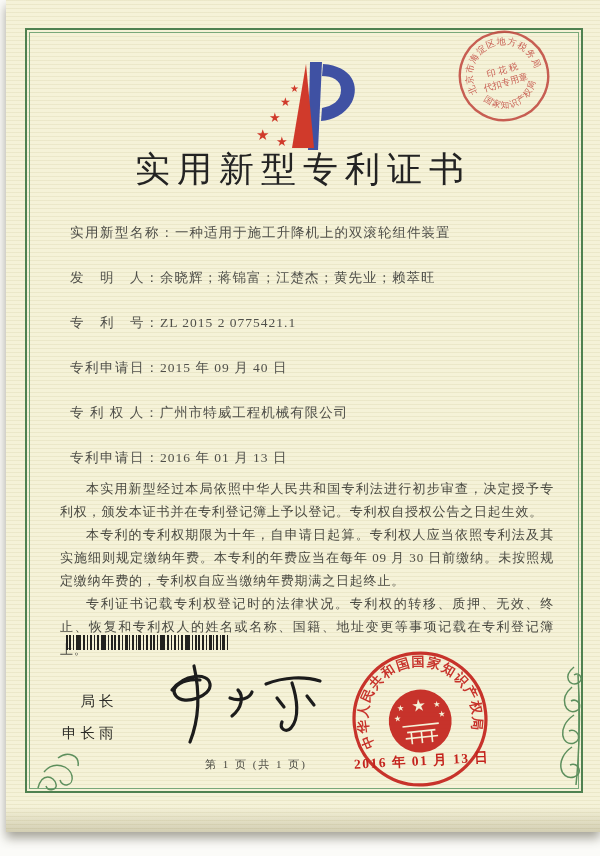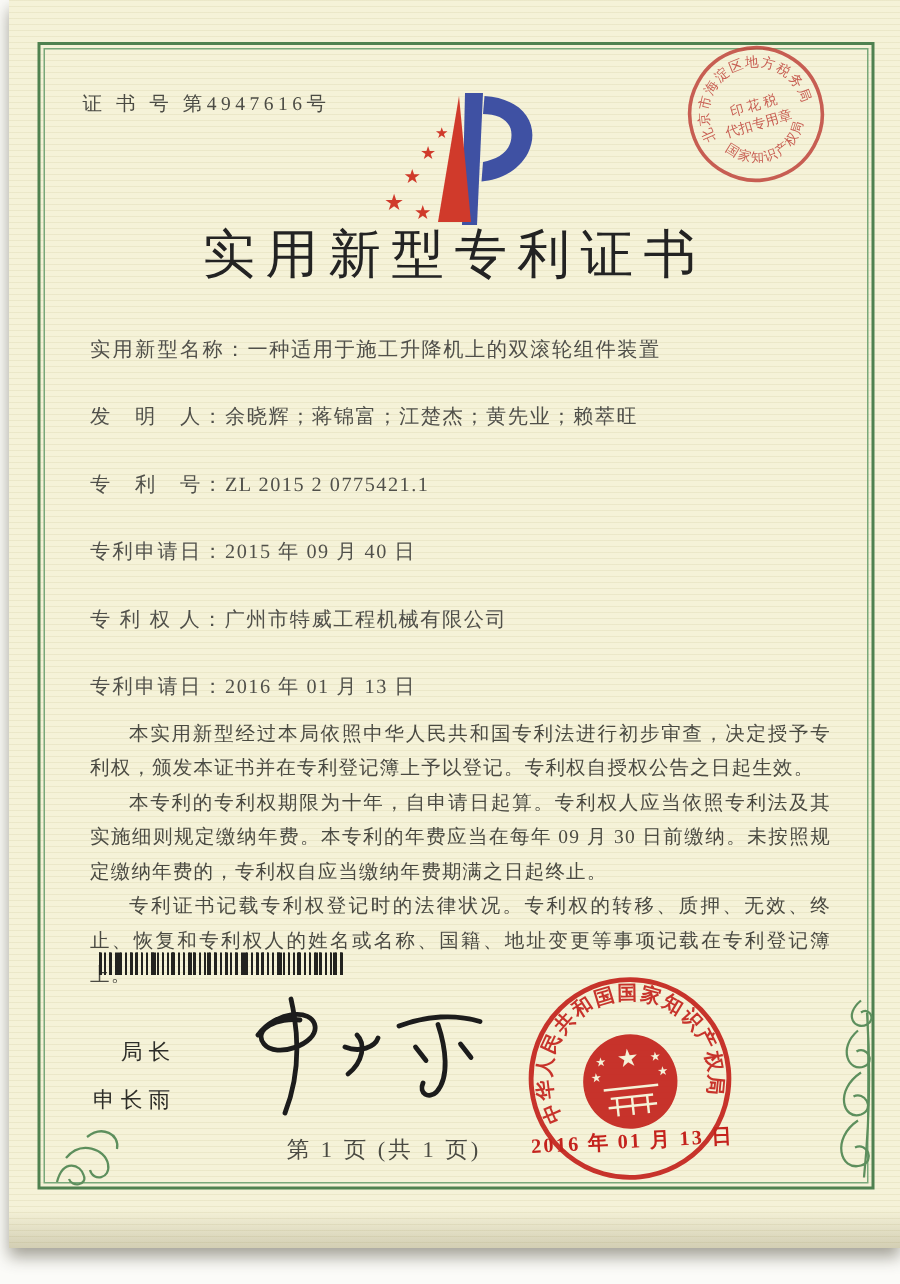--- a/index.html
+++ b/index.html
@@ -29,21 +29,21 @@
   .cert-no{
     position:absolute;left:49px;top:60px;
     font-size:13px;letter-spacing:3px;color:#4b4b44;
   }
   .logo{position:absolute;left:238px;top:52px;width:124px;height:112px;}
   .tax-stamp{position:absolute;left:450px;top:28px;width:96px;height:96px;opacity:0.85;transform:rotate(-16deg);}
   .title{
     position:absolute;left:0;right:0;top:146px;text-align:center;
     font-size:35px;font-weight:400;letter-spacing:7px;color:#232323;
   }
-  .fields{position:absolute;left:54px;right:40px;top:224px;}
+  .fields{position:absolute;left:64px;right:40px;top:224px;}
   .field-row{height:45px;font-size:13.5px;color:#50504a;letter-spacing:1px;white-space:nowrap;}
   .field-row .label{letter-spacing:1.5px;}
   .paragraphs{
     position:absolute;left:54px;right:46px;top:477px;
     font-size:13px;line-height:23px;color:#4a4a42;
     text-align:justify;letter-spacing:0.8px;
   }
   .paragraphs p{margin:0;text-indent:2em;}
   .barcode{
     position:absolute;left:60px;top:635px;width:163px;height:15px;
@@ -56,33 +56,32 @@
   .director div{margin-bottom:13px;text-align:right;}
   .signature{position:absolute;left:148px;top:660px;width:180px;height:90px;}
   .seal{position:absolute;left:343px;top:648px;width:142px;height:142px;opacity:0.92;transform:rotate(-6deg);}
   .seal-date{
     position:absolute;left:348px;top:752px;width:140px;
     font-size:13.5px;font-weight:700;color:#c4231d;letter-spacing:1.5px;
     transform:rotate(-3deg);white-space:nowrap;
   }
   .page-footer{
     position:absolute;left:150px;top:757px;width:200px;text-align:center;
-    font-size:15px;color:#4a4a42;letter-spacing:2px;
+    font-size:11px;color:#4a4a42;letter-spacing:2px;
   }
   .corner-br{position:absolute;right:16px;bottom:42px;width:40px;height:125px;}
   .corner-bl{position:absolute;left:28px;bottom:40px;width:50px;height:60px;}
 </style>
 </head>
 <body>
 
 <div class="paper">
 
   <div class="frame"></div>
 
-  <div class="cert-no">证 书 号 第4947616号</div>
 
   <svg class="logo" viewBox="0 0 124 112">
 
     <path d="M66,10 L78,10 L74,98 L64,98 Z" fill="#3f51a3"></path>
     <path d="M79,12 C108,14 116,34 108,50 C101,63 88,68 77,69 L78,56 C88,54 97,49 97,38 C97,28 88,24 78,24 Z" fill="#3f51a3"></path>
 
     <path d="M62,12 L70,96 L48,96 Z" fill="#d03a2b"></path>
 
     <text x="46" y="40" font-size="10" fill="#d03a2b">★</text>
     <text x="36" y="54" font-size="12" fill="#d03a2b">★</text>

